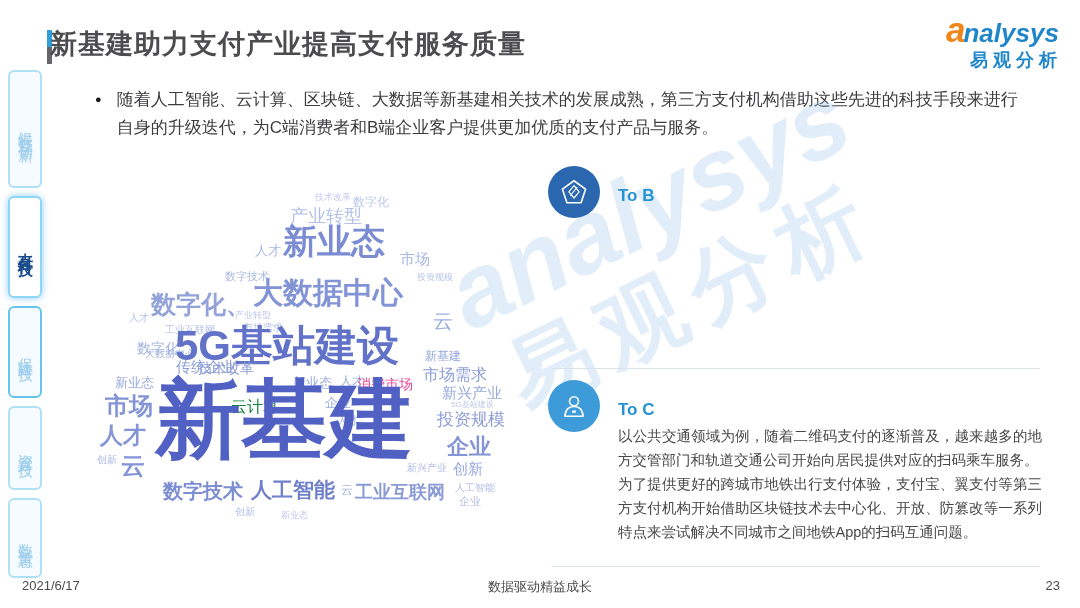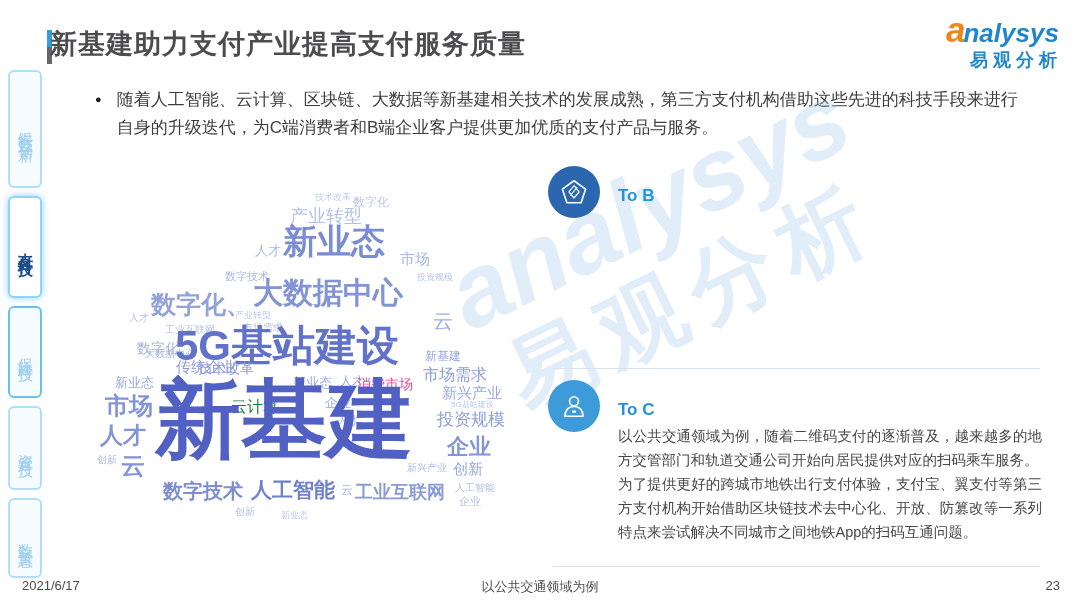--- a/index.html
+++ b/index.html
@@ -178,16 +178,16 @@
         <div class="sec-title">To C</div>
         <div class="sec-par">以公共交通领域为例，随着二维码支付的逐渐普及，越来越多的地方交管部门和轨道交通公司开始向居民提供对应的扫码乘车服务。</div>
         <div class="sec-par">为了提供更好的跨城市地铁出行支付体验，支付宝、翼支付等第三方支付机构开始借助区块链技术去中心化、开放、防篡改等一系列特点来尝试解决不同城市之间地铁App的扫码互通问题。</div>
       </div>
     </div>
 
     <div class="divider div2"></div>
   </div>
 
   <div class="footer-date">2021/6/17</div>
-  <div class="footer-center">以公共交通领域为例</div>
+  <div class="footer-center">数据驱动精益成长</div>
   <div class="footer-page">23</div>
 
 </div>
 
 </body></html>

